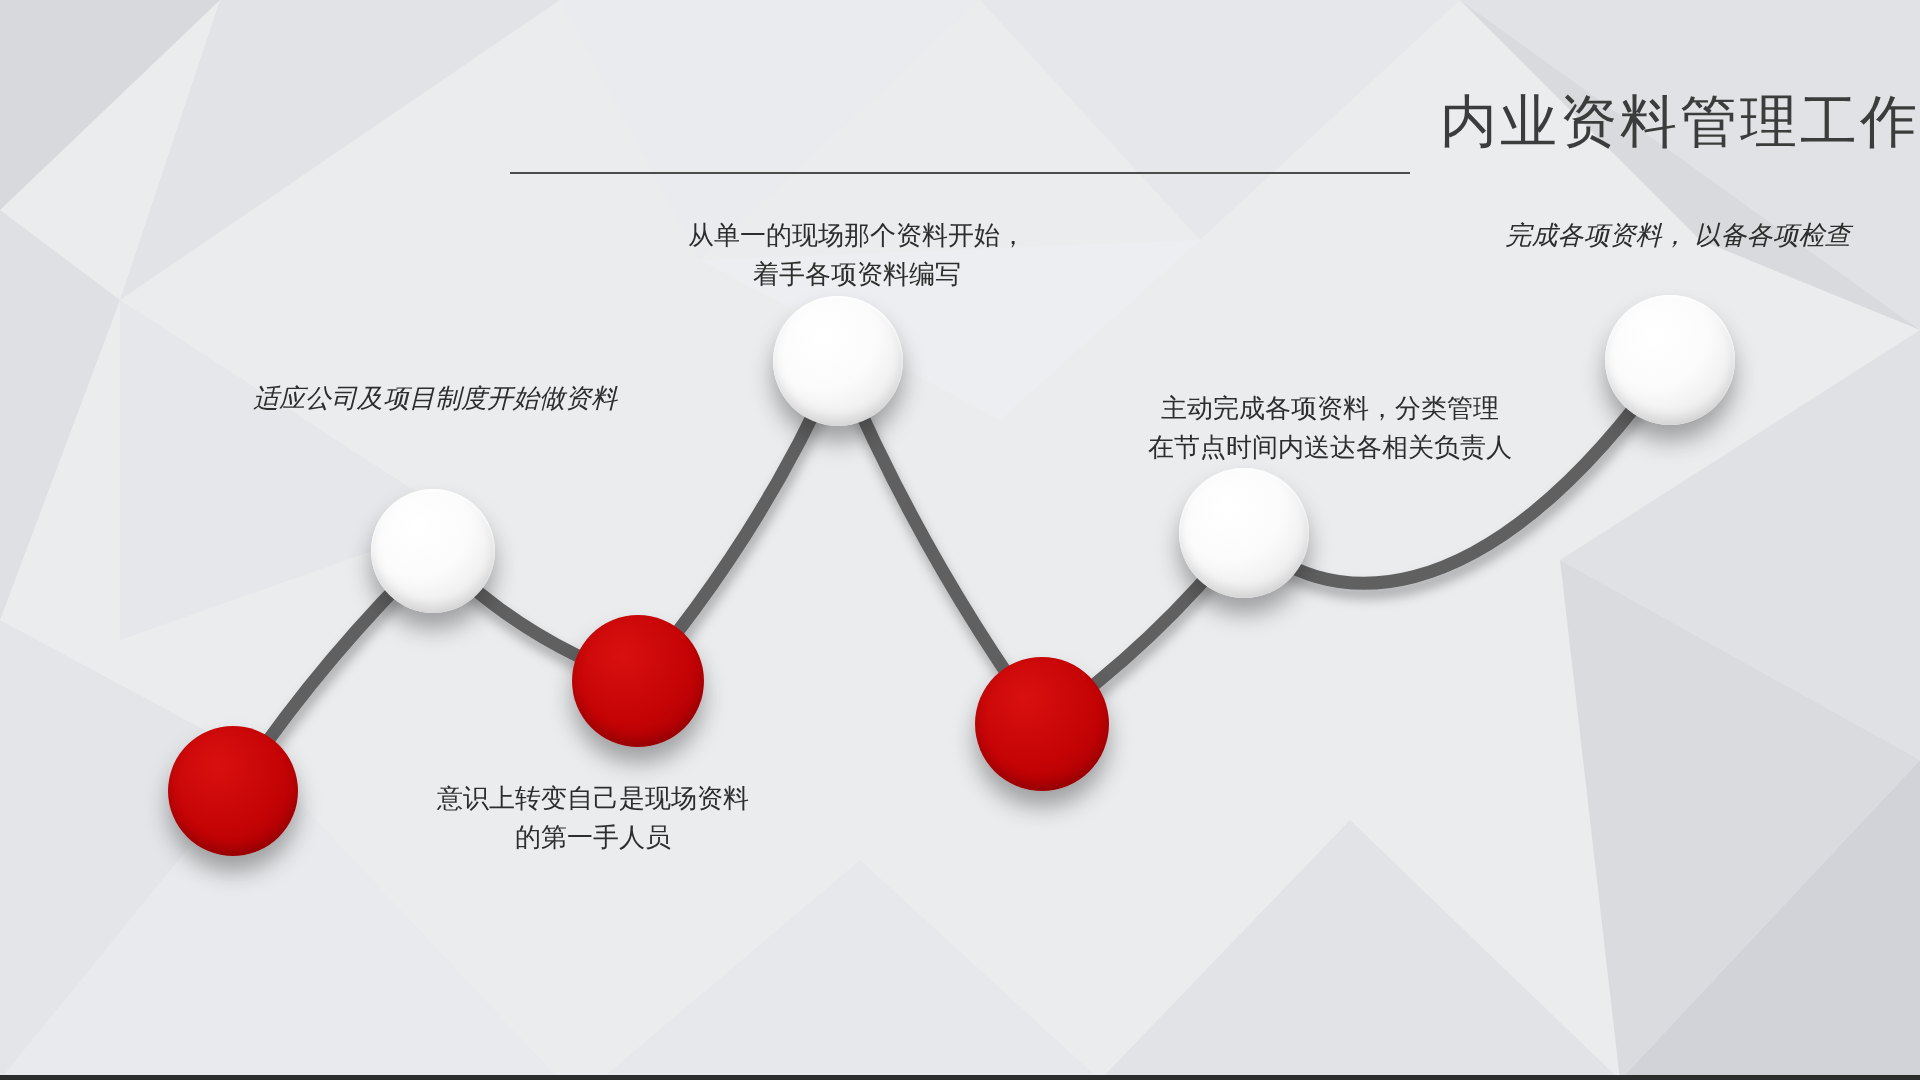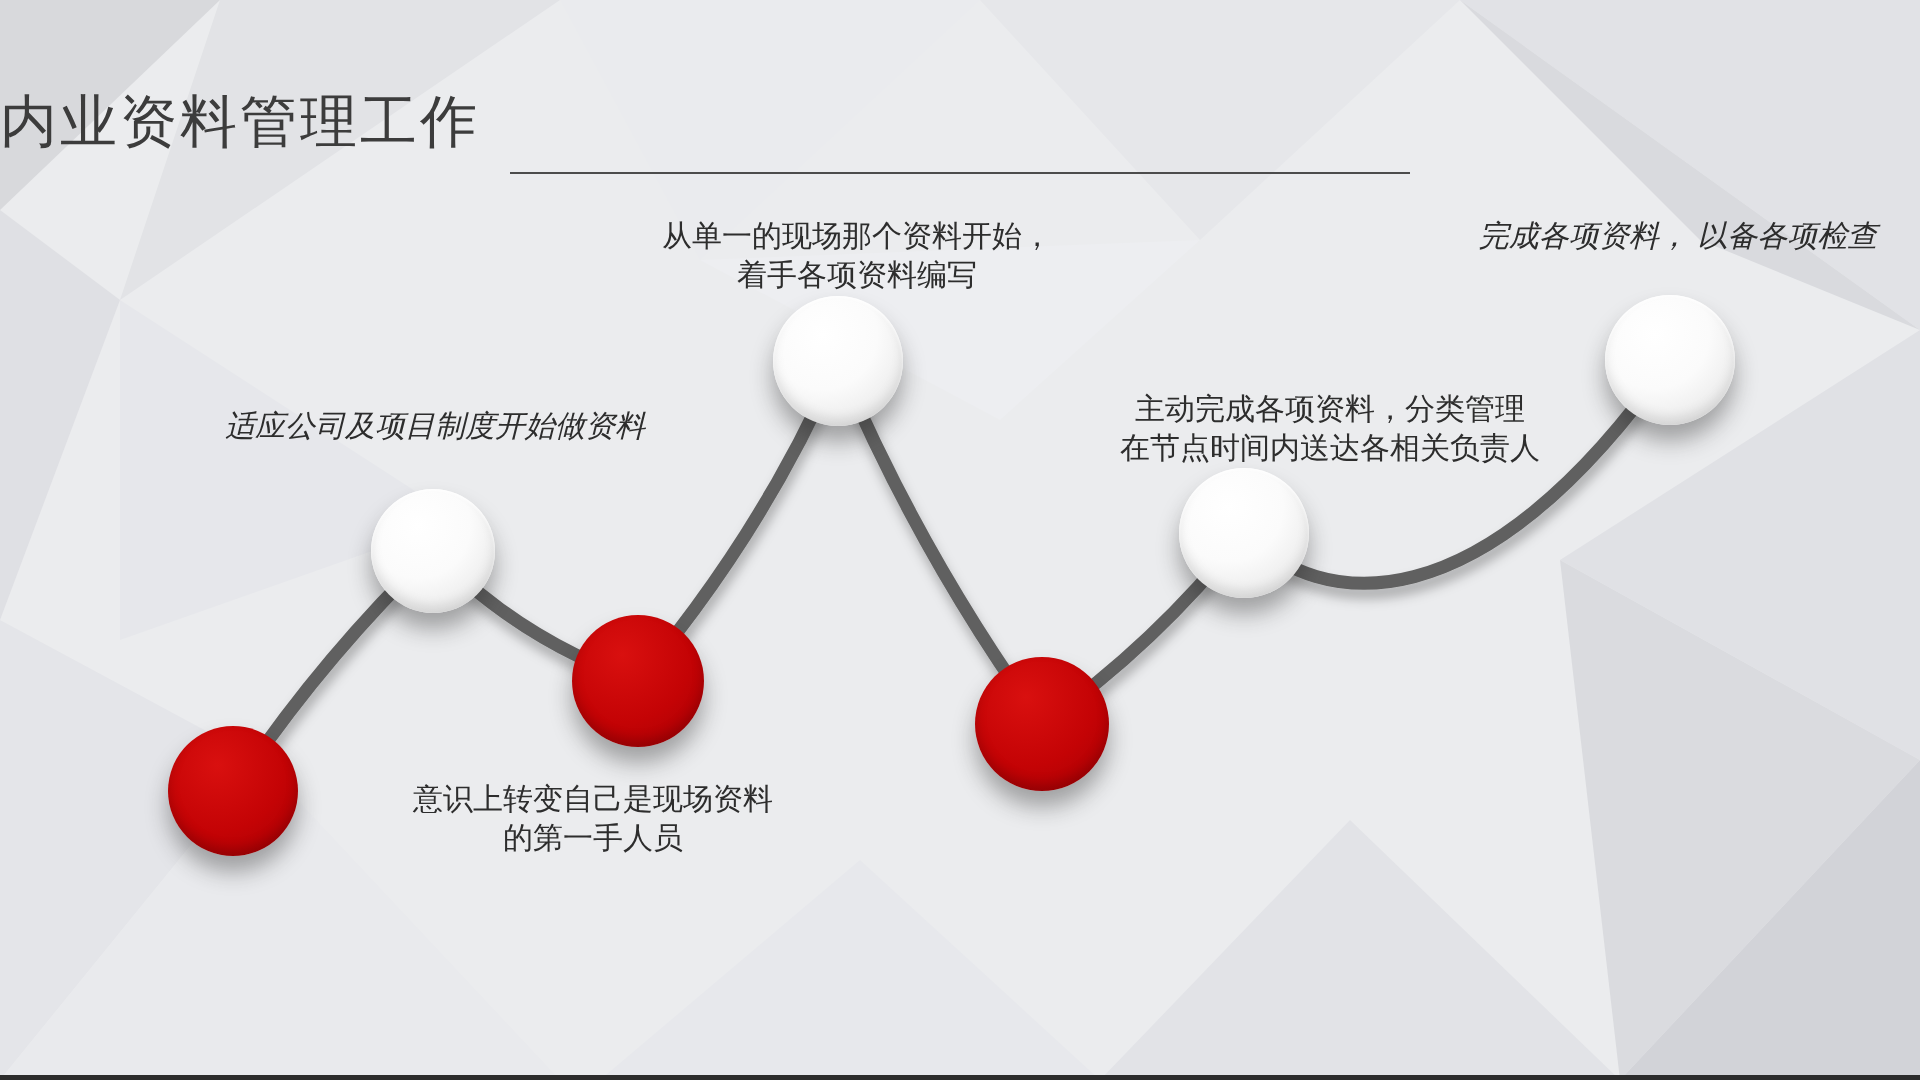--- a/index.html
+++ b/index.html
@@ -18,21 +18,21 @@
   }
   .bg { z-index: 0; }
   .path-layer { z-index: 1; }
 
   .title {
     position: absolute;
     z-index: 3;
     top: 84px;
     left: 0; right: 0;
     margin: 0;
-    text-align: left;
+    text-align: right;
     font-size: 57px;
     font-weight: 500;
     letter-spacing: 3px;
     color: #3c3c3c;
   }
   .title-rule {
     position: absolute;
     z-index: 3;
     top: 172px;
     left: 50%;
@@ -64,28 +64,28 @@
   .n4 { left: 773px;  top: 296px; width: 130px; height: 130px; }
   .n5 { left: 975px;  top: 657px; width: 134px; height: 134px; }
   .n6 { left: 1179px; top: 468px; width: 130px; height: 130px; }
   .n7 { left: 1605px; top: 295px; width: 130px; height: 130px; }
 
   .label {
     position: absolute;
     z-index: 3;
     transform: translateX(-50%);
     text-align: center;
-    font-size: 30px;
+    font-size: 26px;
     line-height: 39px;
     color: #2d2d2d;
     white-space: pre-line;
   }
   .label.single { white-space: nowrap; font-style: italic; }
   .l1 { left: 306px;  top: 910px; }
-  .l2 { left: 435px;  top: 406px; }
+  .l2 { left: 435px;  top: 379px; }
   .l3 { left: 593px;  top: 779px; }
   .l4 { left: 857px;  top: 216px; }
   .l5 { left: 1089px; top: 843px; }
   .l6 { left: 1330px; top: 371px; margin-top: 18px; }
   .l7 { left: 1678px; top: 216px; }
 
   .bottom-bar {
     position: absolute;
     z-index: 4;
     left: 0; bottom: 0;

